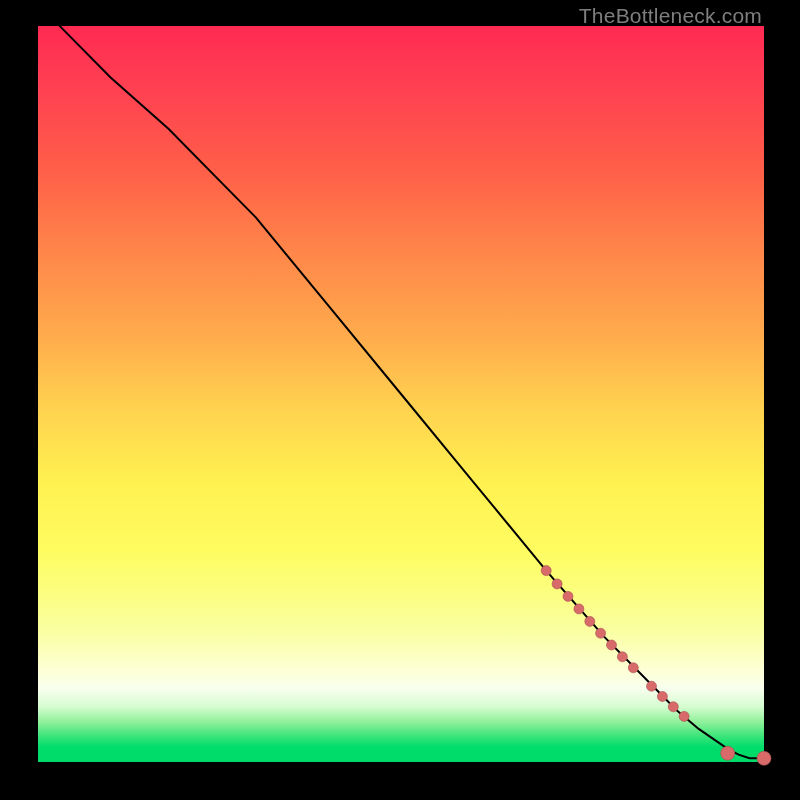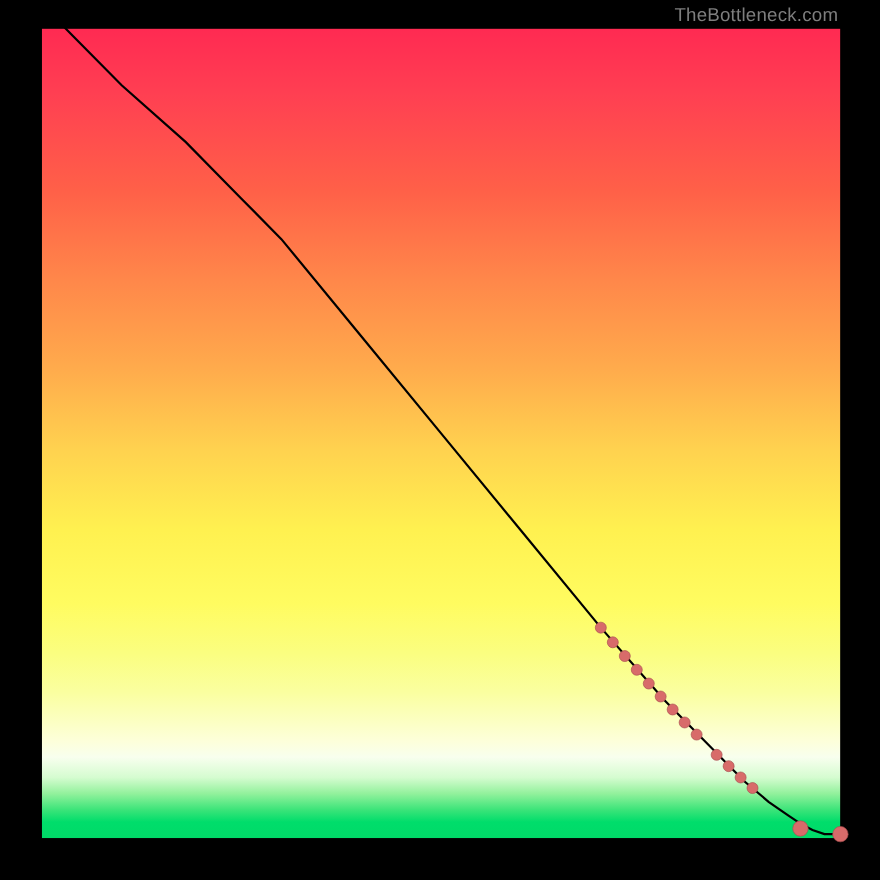--- a/index.html
+++ b/index.html
@@ -49,21 +49,21 @@
       #3be479 96.5%,
       #00dd6b 98%,
       #00da68 100%
     );
   }
   .watermark {
     position: absolute;
     top: 4px;
     right: 38px;
     color: #7e7e7e;
-    font-size: 17px;
+    font-size: 21px;
     font-weight: 500;
     letter-spacing: 0.2px;
   }
   svg.overlay {
     position: absolute;
     left: 38px;
     top: 26px;
     width: 726px;
     height: 736px;
     overflow: visible;

